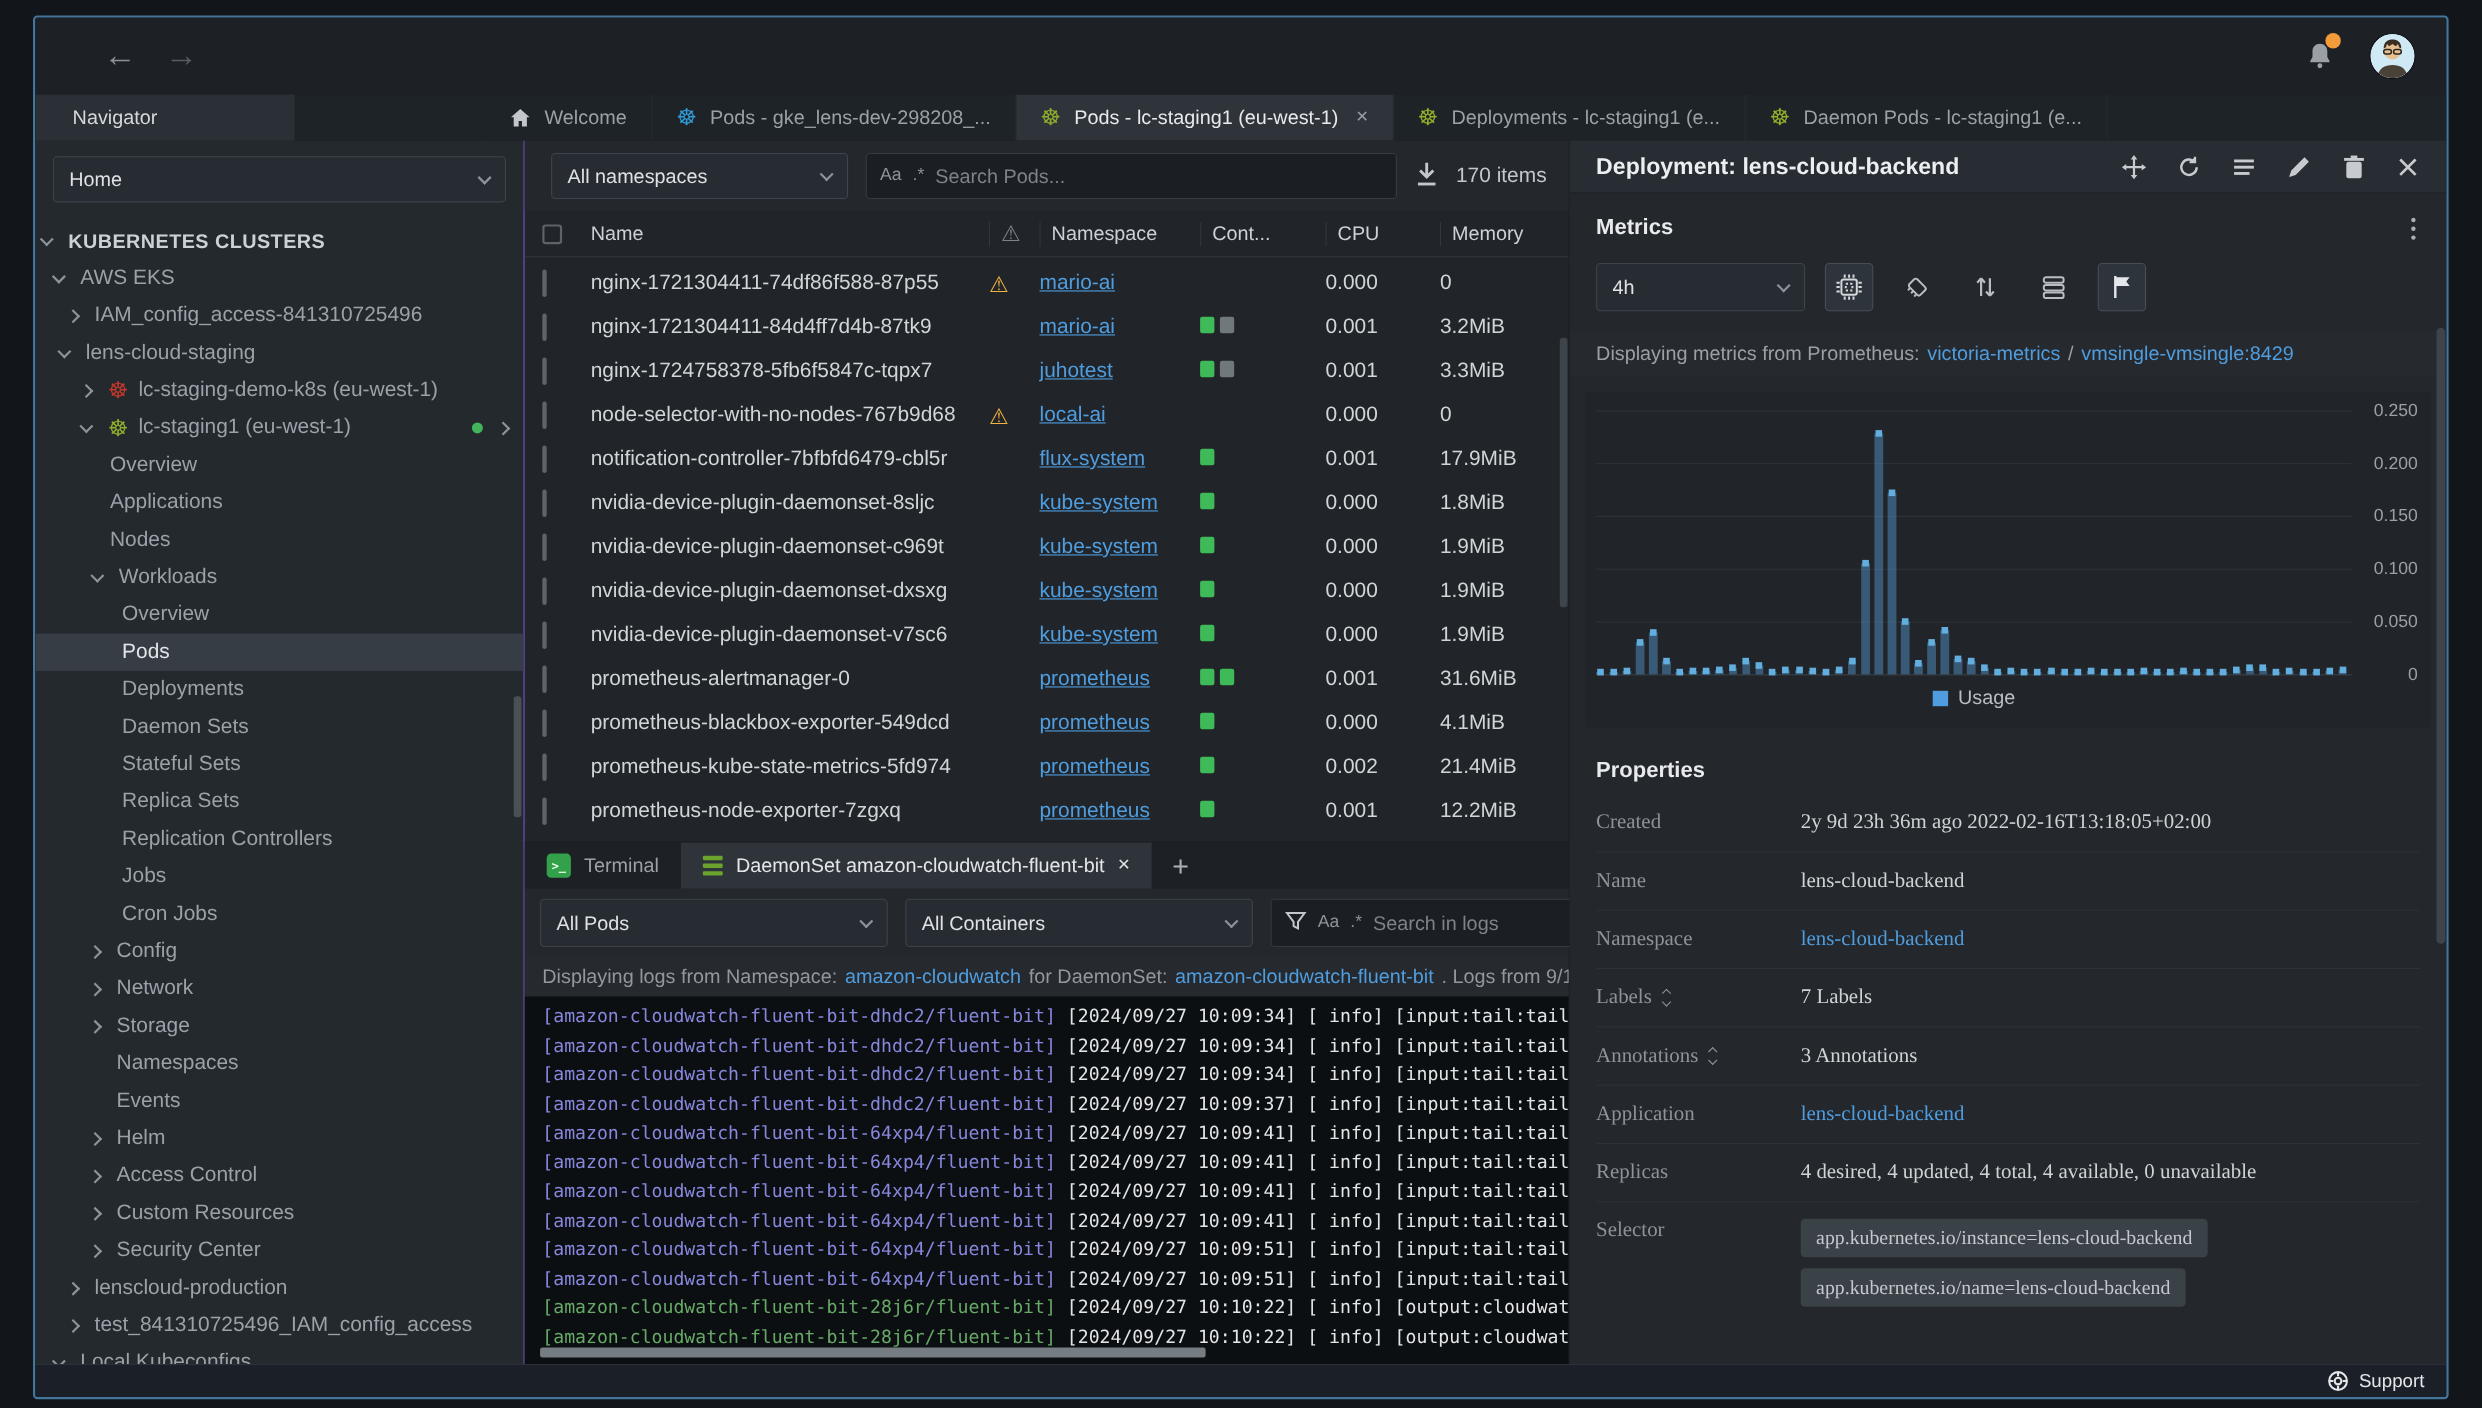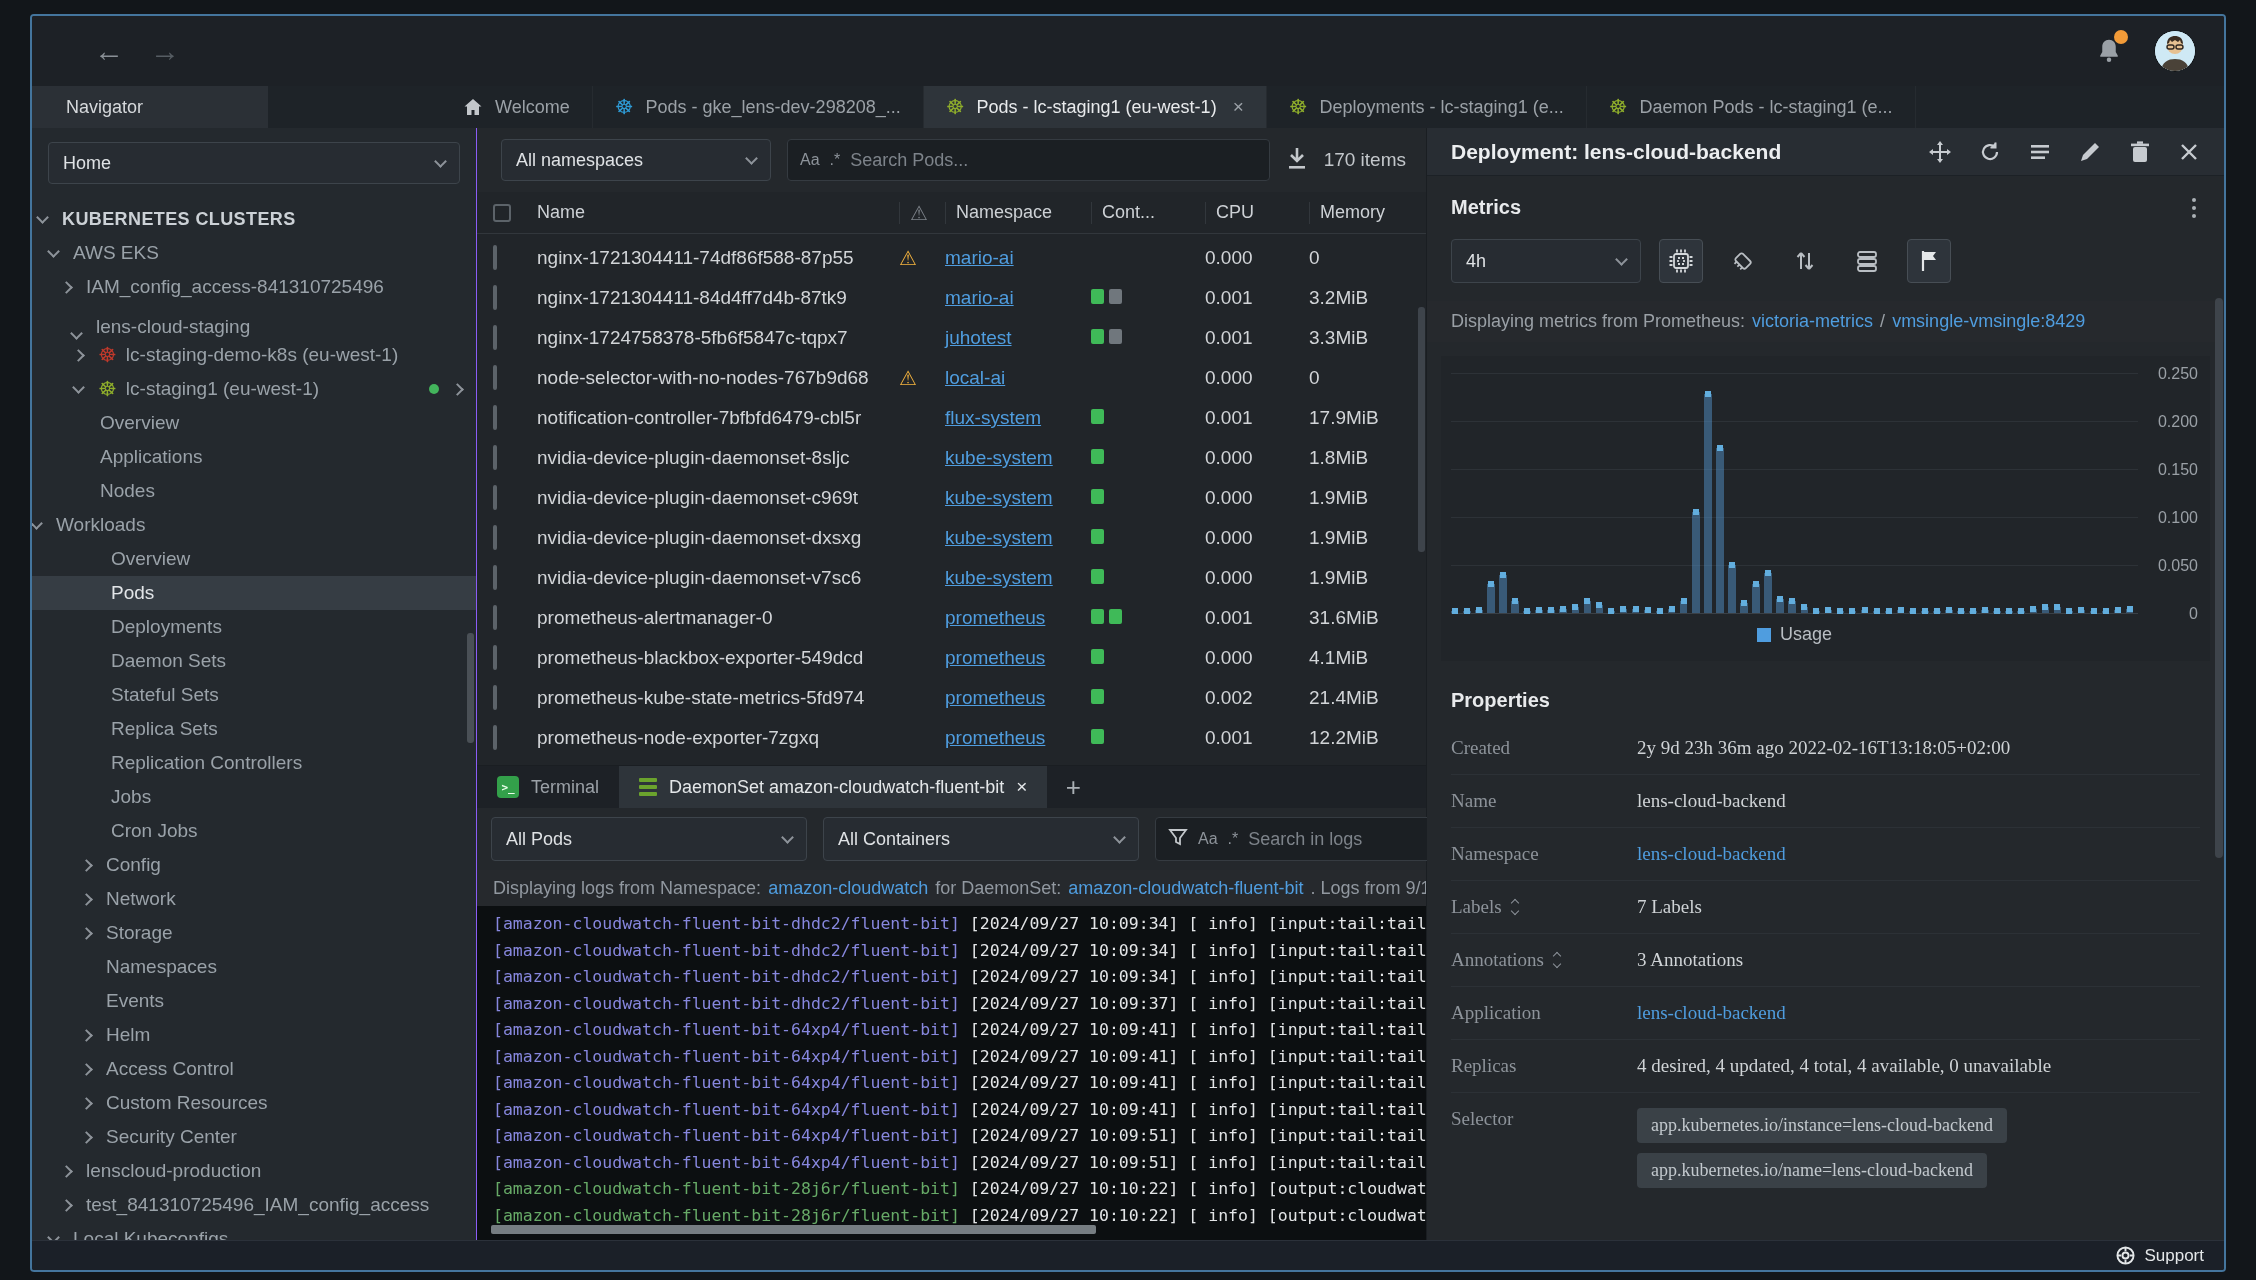--- a/index.html
+++ b/index.html
@@ -237,21 +237,21 @@
                 <i class="chev down"></i>
               </span>
               <span>AWS EKS</span>
             </div>
             <div class="titem" style="padding-left: 30px;">
               <span class="chevslot">
                 <i class="chev right"></i>
               </span>
               <span>IAM_config_access-841310725496</span>
             </div>
-            <div class="titem" style="padding-left: 40px; align-items: flex-end;">
+            <div class="titem" style="padding-left: 22px;">
               <span class="chevslot">
                 <i class="chev down"></i>
               </span>
               <span>lens-cloud-staging</span>
             </div>
             <div class="titem" style="padding-left: 42px;">
               <span class="chevslot">
                 <i class="chev right"></i>
               </span>
               <span class="k8s" style="color: rgb(192, 57, 43);">☸</span>
@@ -270,21 +270,21 @@
             </div>
             <div class="titem" style="padding-left: 68px;">
               <span>Overview</span>
             </div>
             <div class="titem" style="padding-left: 68px;">
               <span>Applications</span>
             </div>
             <div class="titem" style="padding-left: 68px;">
               <span>Nodes</span>
             </div>
-            <div class="titem" style=" text-align: center;">
+            <div class="titem" style="padding-left: 52px; text-align: center;">
               <span class="chevslot">
                 <i class="chev down"></i>
               </span>
               <span>Workloads</span>
             </div>
             <div class="titem" style="padding-left: 79px;">
               <span>Overview</span>
             </div>
             <div class="titem selected" style="padding-left: 79px;">
               <span>Pods</span>

